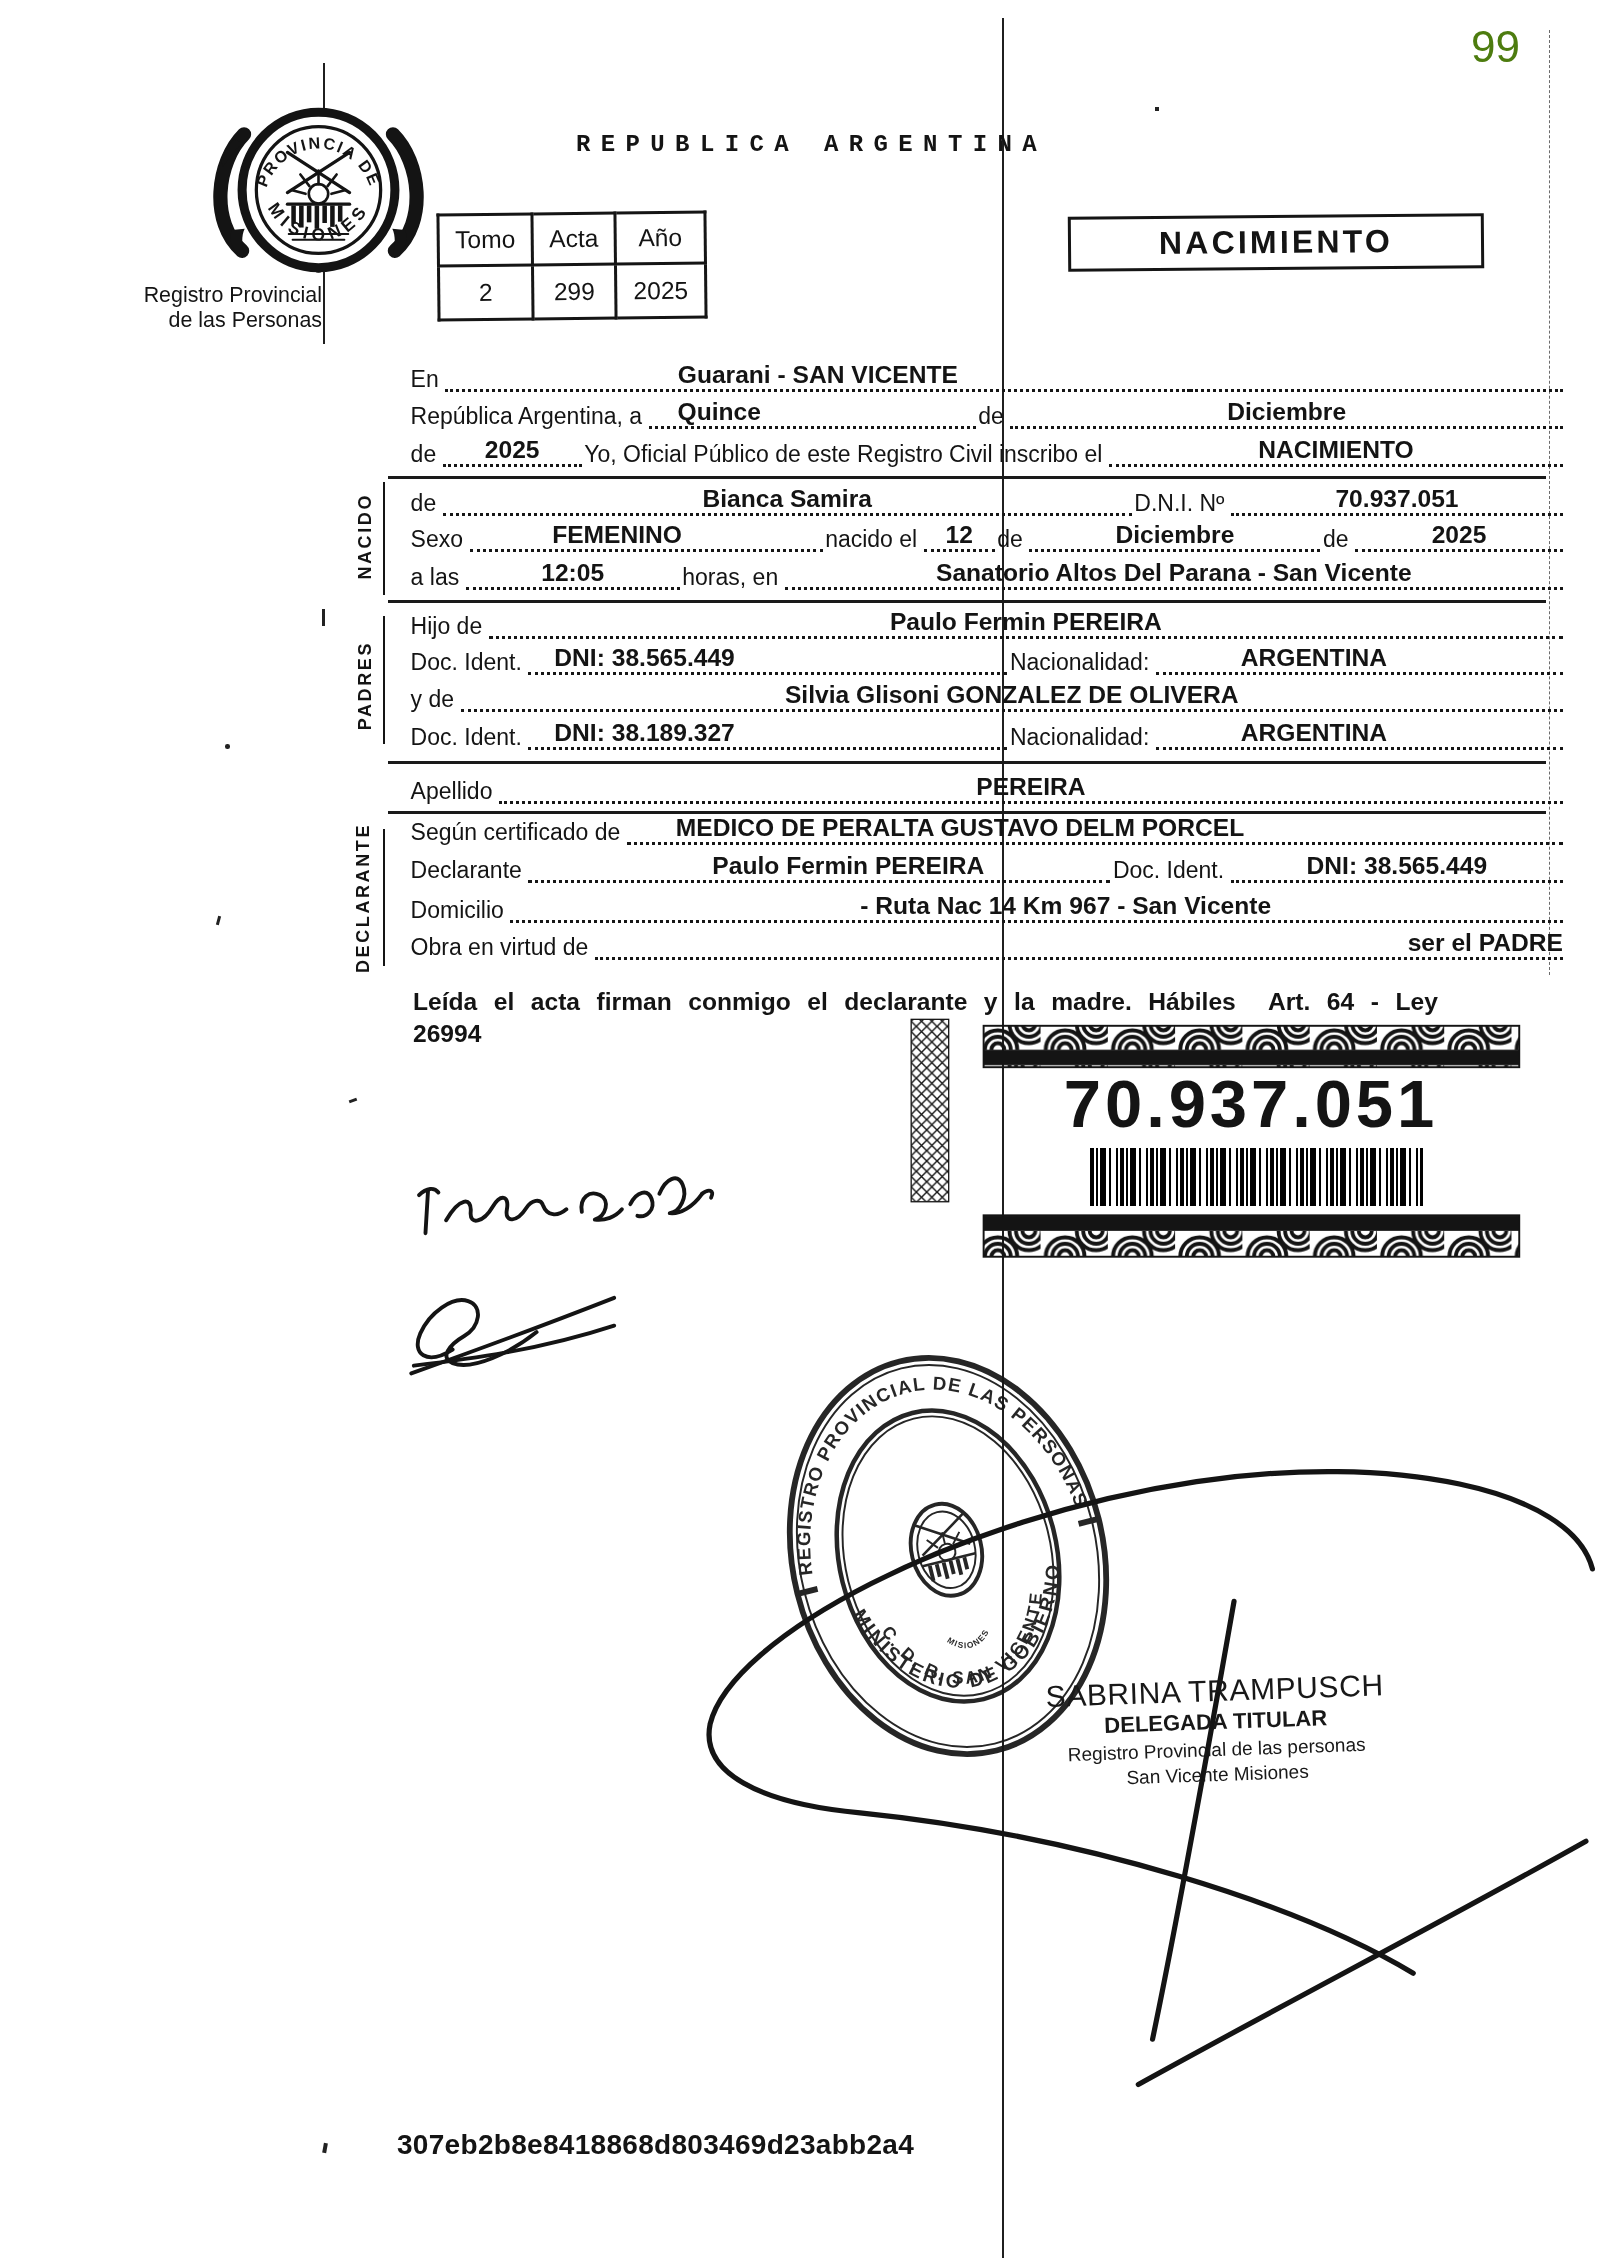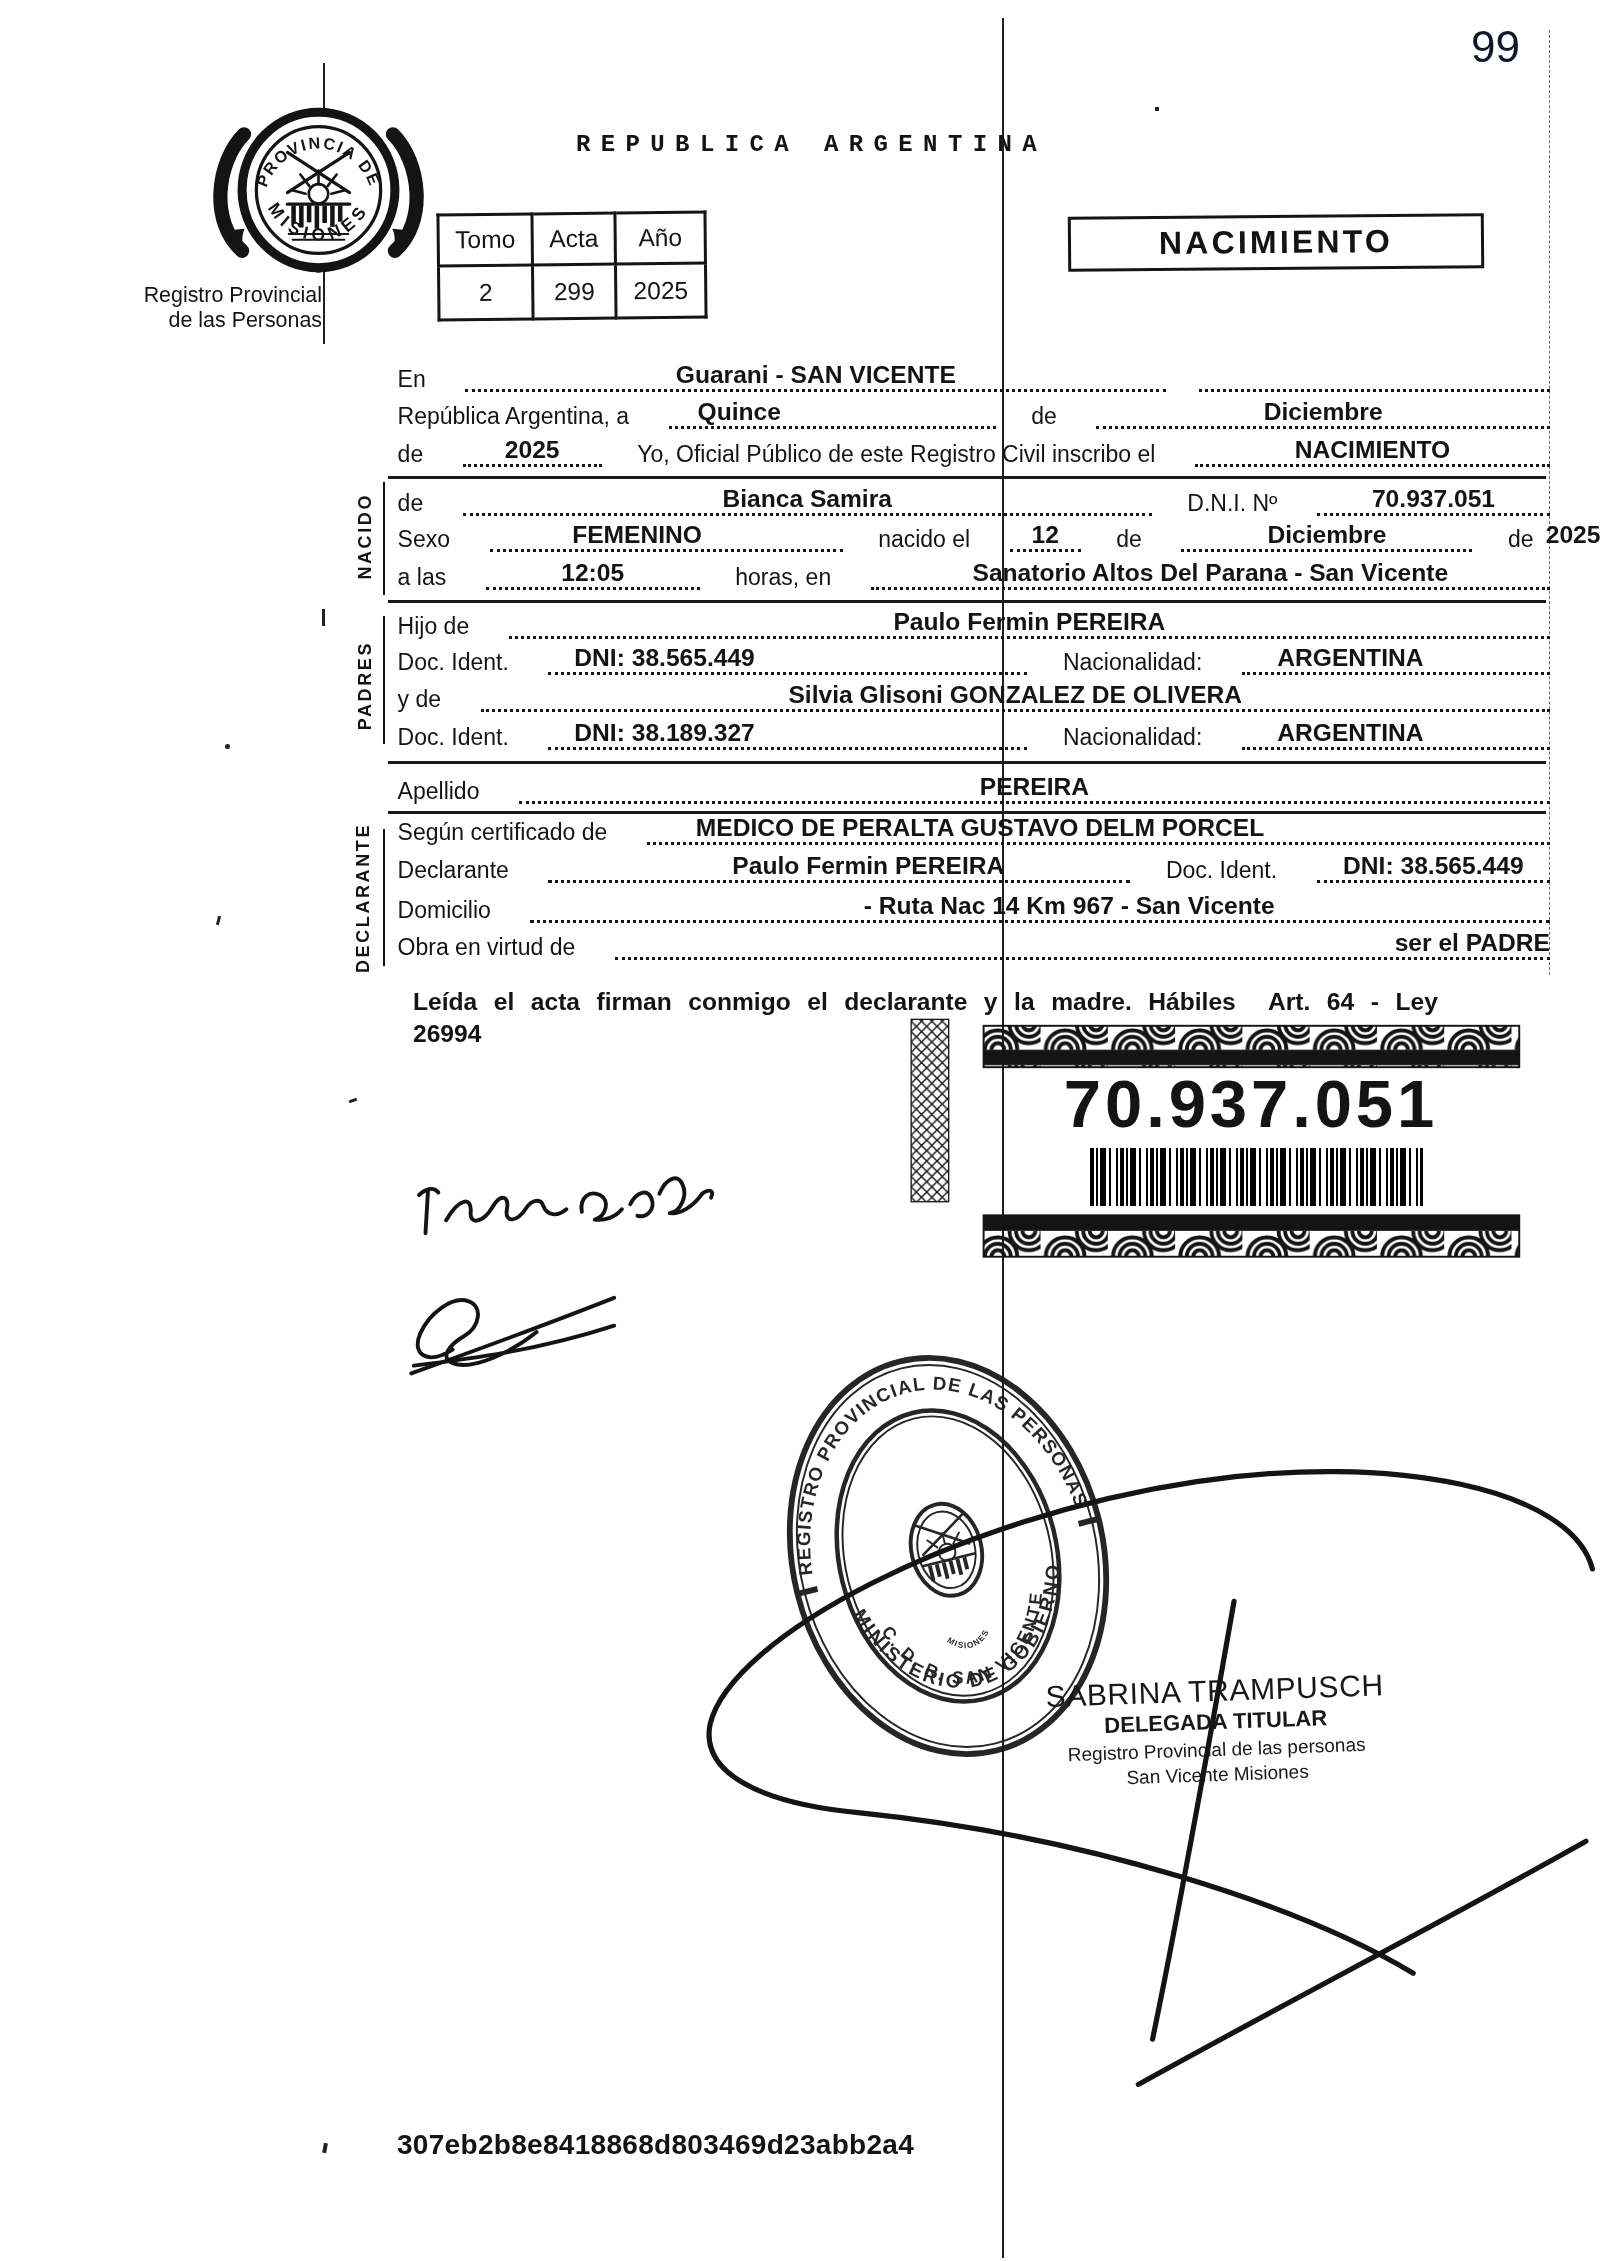--- a/index.html
+++ b/index.html
@@ -1,35 +1,35 @@
 <!DOCTYPE html>
 <html style="font-size:10.4px"><head>
 <meta charset="utf-8">
 <style>
   html,body{margin:0;padding:0;background:#888;}
   .page{position:relative;width:1619px;height:2261px;background:#ffffff;margin:0 auto;overflow:hidden;
         font-family:"Liberation Sans",sans-serif;color:#141414;}
   .abs{position:absolute;}
   
-  .pagenum{position:absolute;left:1471px;top:22px;font-size:44px;color:#0f172a;}
+  .pagenum{position:absolute;left:1471px;top:22px;font-size:44px;color:#4d7c0f;}
   .title{position:absolute;left:336px;top:131px;width:951px;text-align:center;
          font-family:"Liberation Mono","DejaVu Sans Mono",monospace;font-weight:bold;
          font-size:24px;letter-spacing:10.4px;white-space:nowrap;}
   .tomo-table{position:absolute;left:437px;top:212px;width:270px;border-collapse:collapse;
               transform:rotate(-0.6deg);}
   .tomo-table td{border:3.2px solid #151515;text-align:center;font-size:24.6px;padding:0;}
   .tomo-table tr.hd td{height:48px;}
   .tomo-table tr.vl td{height:51px;}
   .nac-box{position:absolute;left:1068px;top:215px;width:410px;height:49px;border:3.9px solid #151515;
            text-align:center;line-height:49px;font-size:32px;font-weight:bold;letter-spacing:3.2px;
            transform:rotate(-0.5deg);}
   .logo-caption{position:absolute;left:128px;top:283px;width:194px;text-align:right;
                 font-size:21.4px;line-height:25px;}
   
-  .fline{position:absolute;left:395px;width:1155px;height:34px;display:flex;align-items:flex-end;gap:33px;}
+  .fline{position:absolute;left:408px;width:1155px;height:34px;display:flex;align-items:flex-end;}
   .lab{font-size:23px;line-height:1;padding:0 6.5px 1.3px 2.6px;white-space:pre;}
   .fill{flex:1 1 auto;border-bottom:3.2px dotted #161616;display:flex;justify-content:center;
         align-items:flex-end;height:100%;box-sizing:border-box;min-width:0;}
   .val{font-weight:bold;font-size:24.6px;line-height:1;padding-bottom:1.9px;white-space:pre;}
   .rule{position:absolute;left:388px;width:1158px;height:3.2px;background:#1a1a1a;}
   .vbar{position:absolute;width:1.9px;background:#141414;}
   .vlabel{position:absolute;writing-mode:vertical-rl;transform:rotate(180deg);
           font-size:18px;font-weight:bold;letter-spacing:2.6px;white-space:nowrap;}
   
   .closing{position:absolute;left:413px;top:986px;width:1132px;font-size:24.6px;font-weight:bold;

